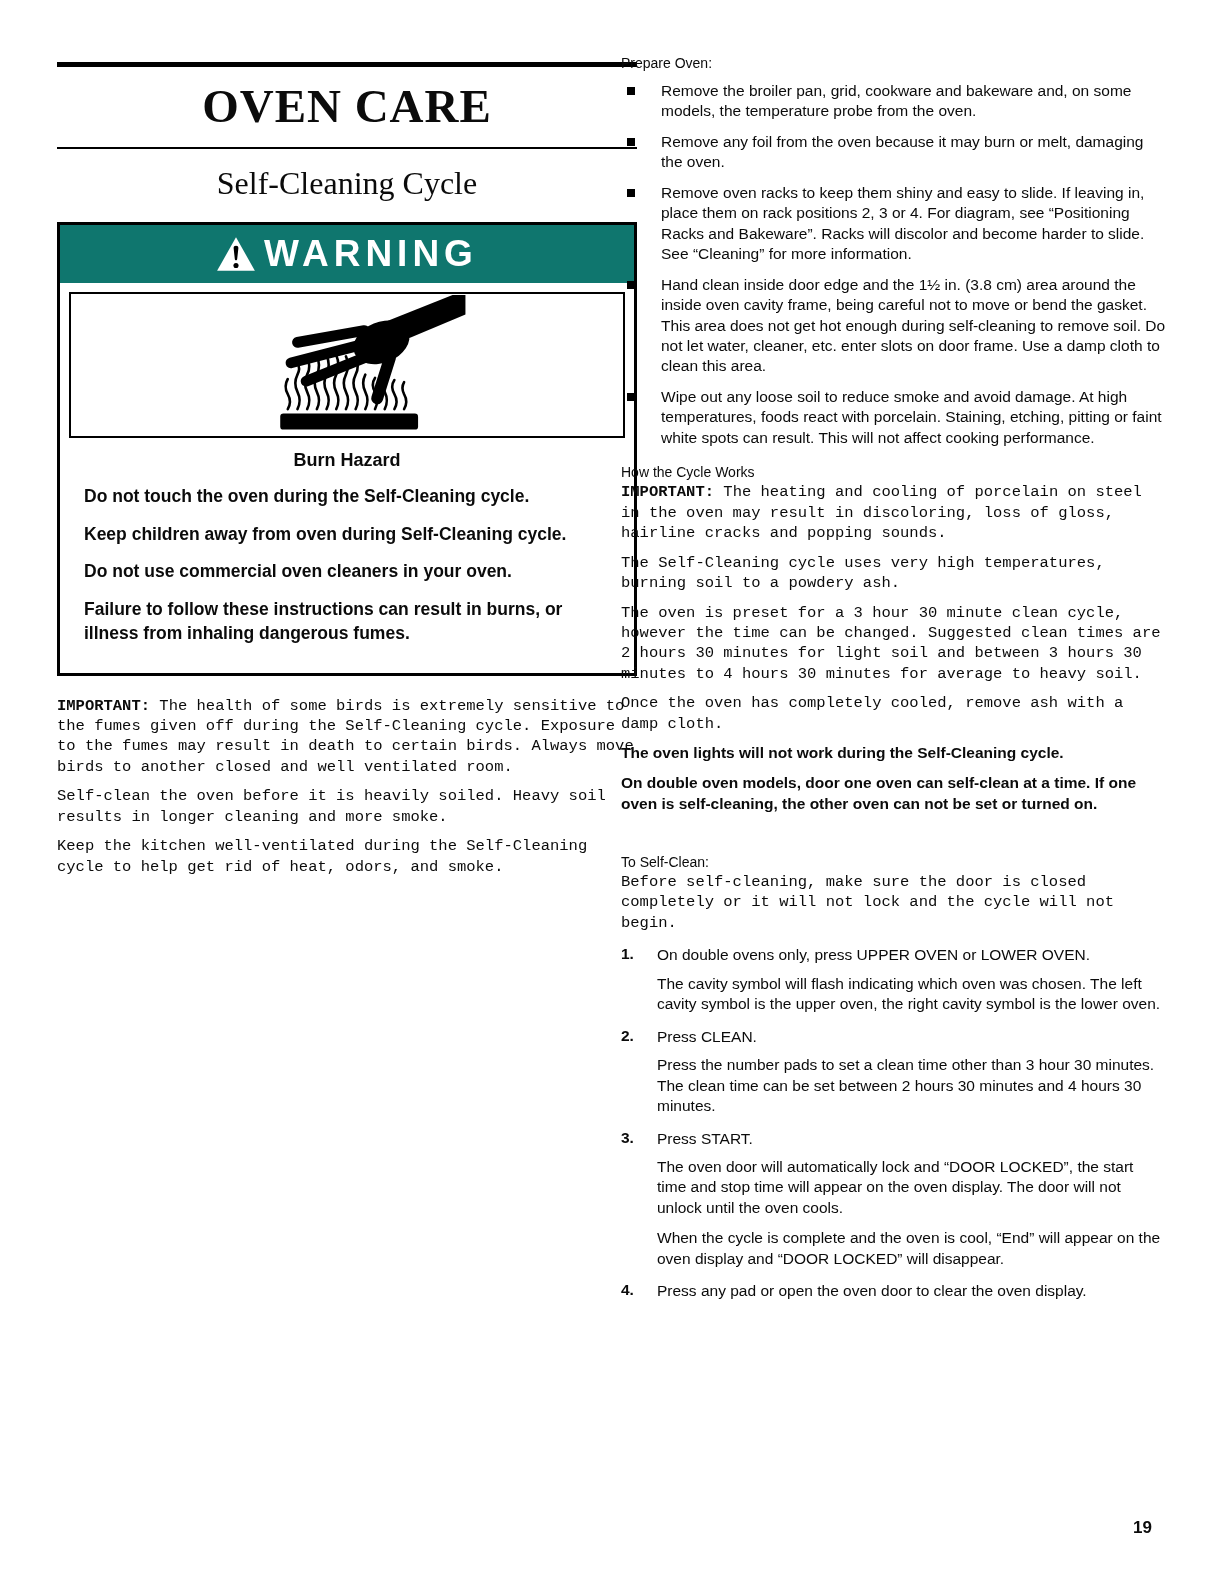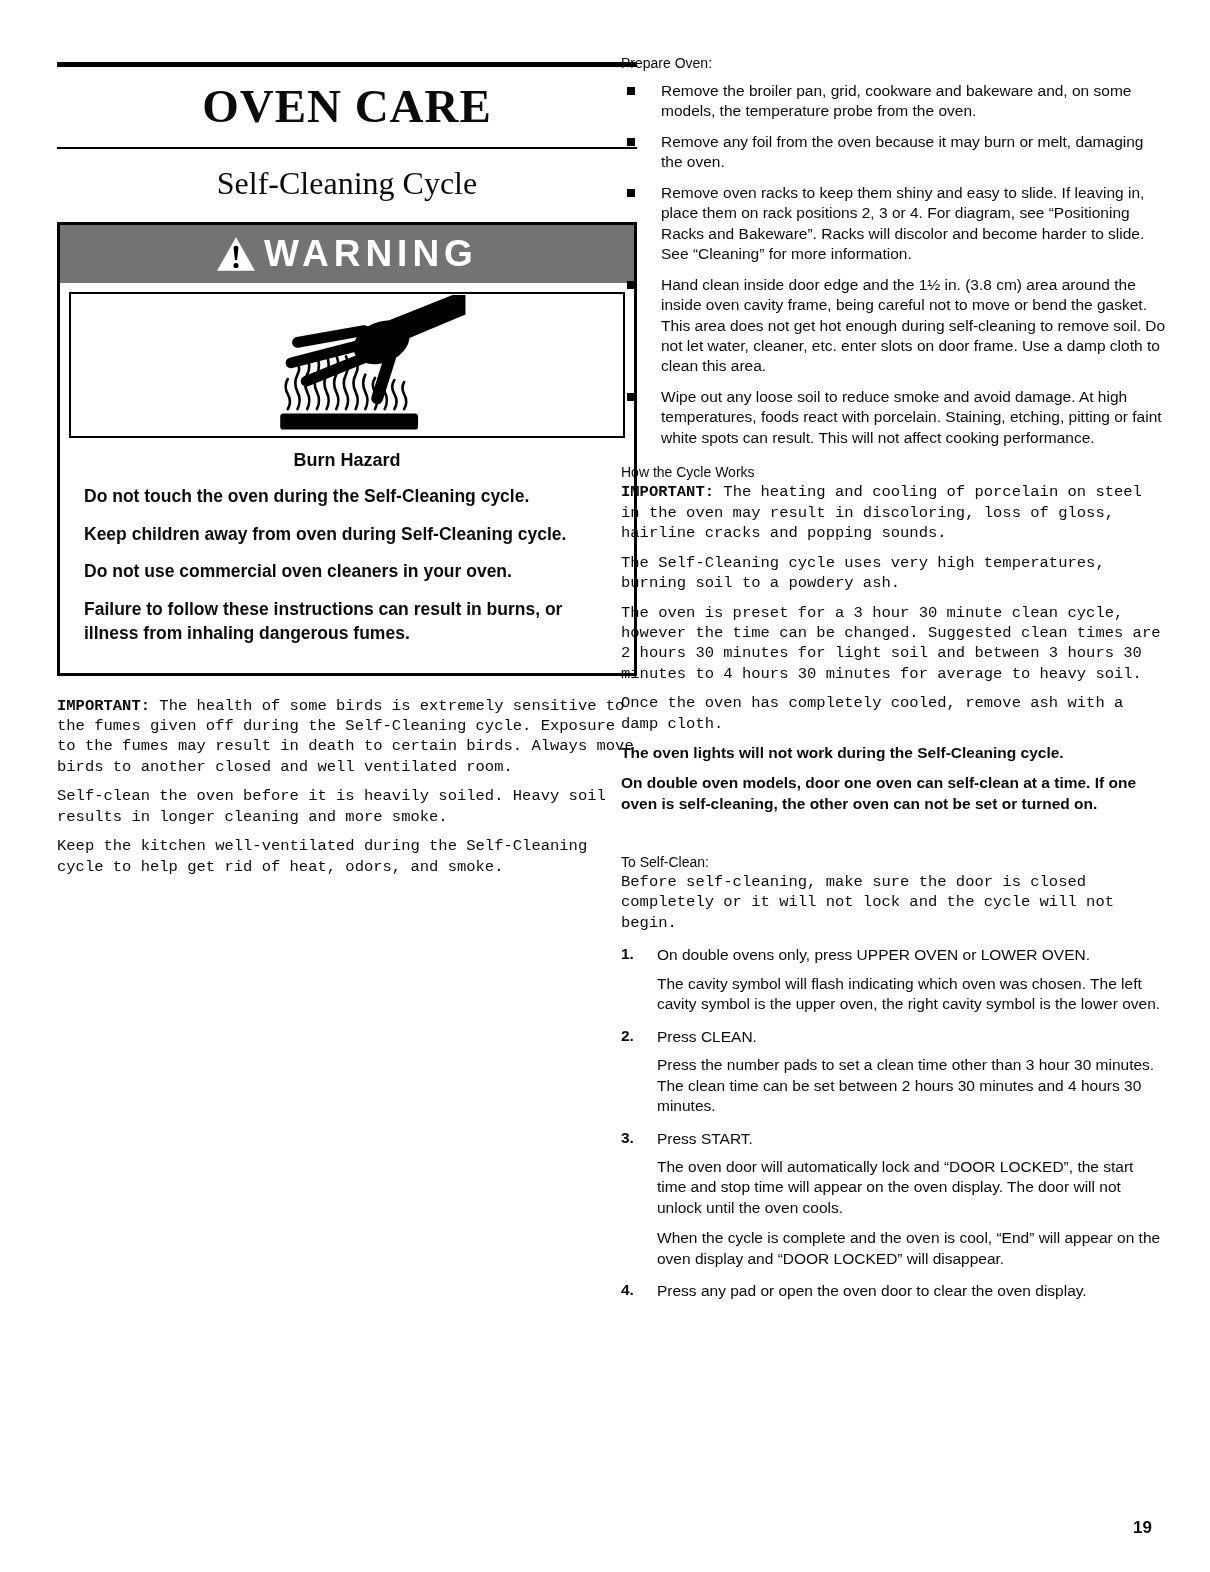--- a/index.html
+++ b/index.html
@@ -18,21 +18,21 @@
     font-family:"Liberation Serif",serif;font-weight:bold;
     font-size:47px;text-align:center;margin:12px 0 14px;letter-spacing:1px;
   }
   .subtitle{
     font-family:"Liberation Serif",serif;font-weight:normal;
     font-size:32px;text-align:center;margin:16px 0 20px;
   }
 
   .warnbox{border:3px solid #000;}
   .warnband{
-    background:#737373;color:#fff;height:58px;
+    background:#0f766e;color:#fff;height:58px;
     display:flex;align-items:center;justify-content:center;gap:8px;
   }
   .warnband .wtext{font-size:37px;font-weight:bold;letter-spacing:5px;}
   .iconbox{
     margin:9px;border:2px solid #000;height:142px;
     display:flex;align-items:center;justify-content:center;background:#fff;
   }
   .hazard-title{text-align:center;font-weight:bold;font-size:18px;margin:12px 0 4px;}
   .warn-text{padding:0 24px 14px;}
   .warn-text p{font-weight:bold;font-size:17.5px;line-height:1.4;margin:13px 0;}

